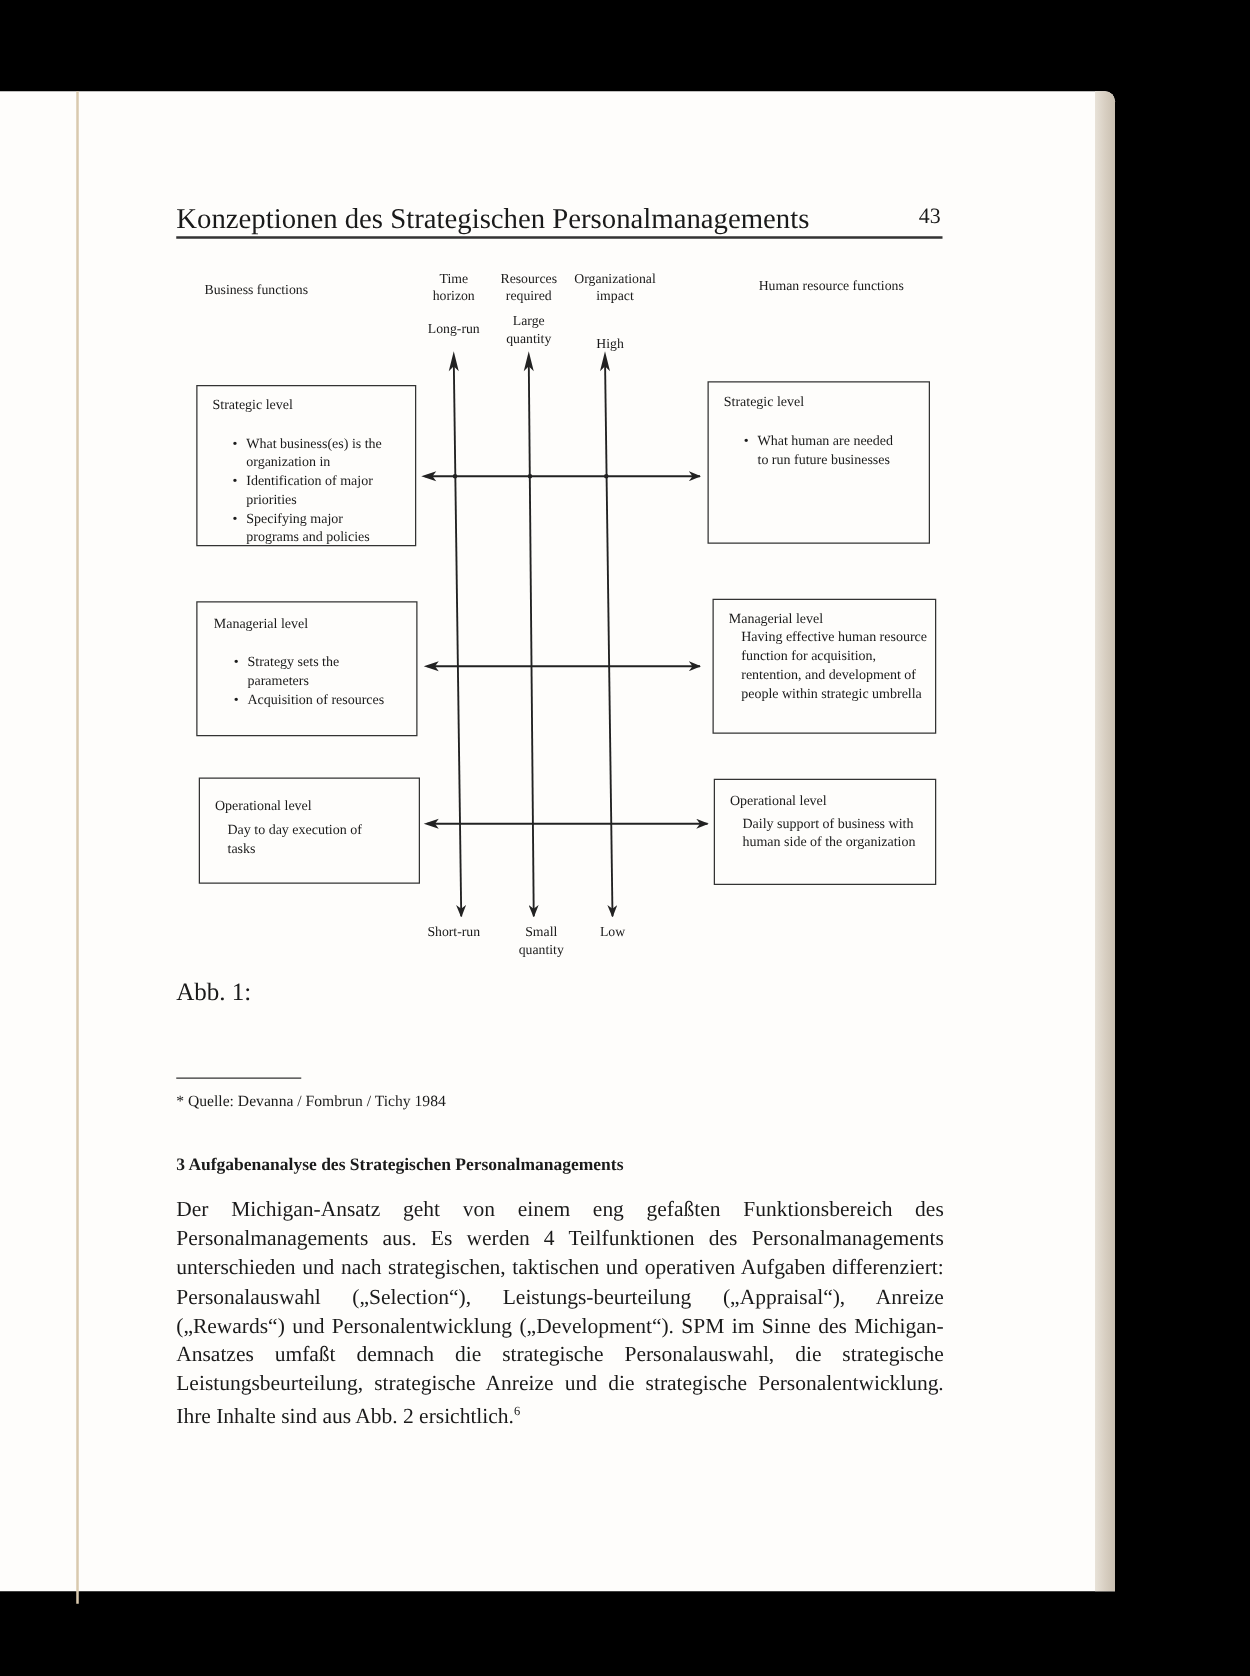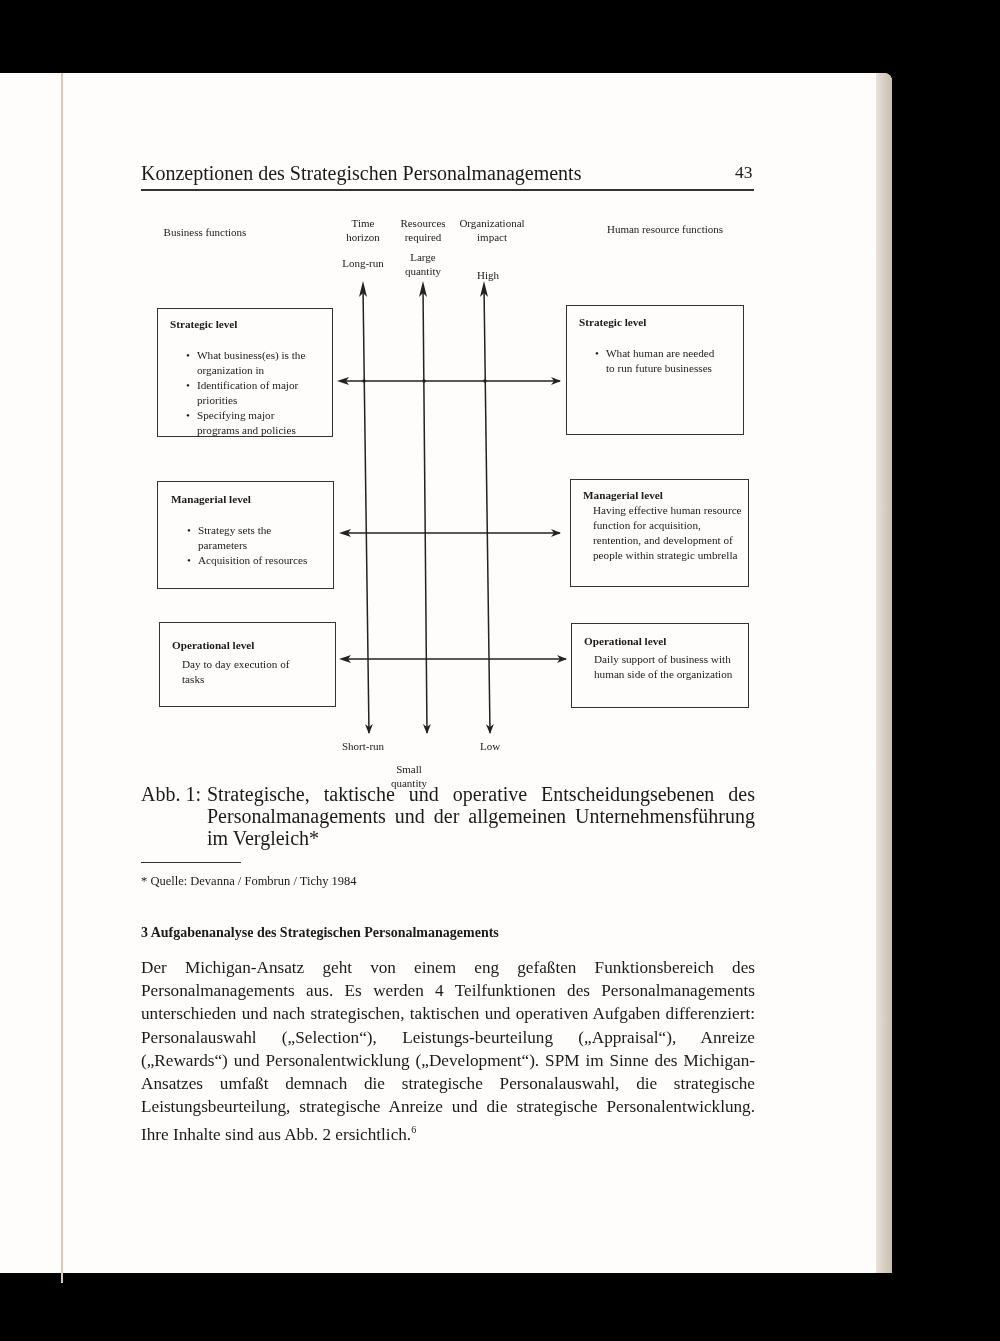--- a/index.html
+++ b/index.html
@@ -13,30 +13,30 @@
   }
   .page-edge-right {
     position:absolute; left:876px; top:73px; width:16px; height:1200px;
     background:linear-gradient(to right,#e8e2d8,#d8cfc2,#c9bfb0);
     border-top-right-radius:8px;
   }
   .gutter-line {
     position:absolute; left:61px; top:73px; width:2px; height:1210px; background:#d9c9ae;
   }
   .abs { position:absolute; }
-  .running-head { left:141px; top:162px; font-size:20px; }
+  .running-head { left:141px; top:162px; font-size:23px; }
   .page-number { left:735px; top:162px; font-size:17.5px; }
   .head-rule { left:141px; top:189px; width:613px; height:1.5px; background:#333; }
 
   .col-label { font-size:11px; text-align:center; line-height:14px; }
   .box {
     position:absolute; border:1.3px solid #333; background:transparent;
     font-size:11.2px; line-height:15px; box-sizing:border-box;
   }
-  .box .title { display:block;font-weight:bold; }
+  .box .title { display:block; }
   .box ul { list-style:none; margin:16px; padding:0; }
   .box li { position:relative; padding-left:11px; }
   .box li::before { content:"•"; position:absolute; left:0; top:0; }
   .box .desc { padding-left:10px; }
 
   .caption {
     left:141px; top:783px; width:614px; font-size:20px; line-height:22px;
   }
   .caption .lab { position:absolute; left:0; top:0; }
   .caption .txt { margin-left:66px; text-align:justify; text-align-last:left; }
@@ -81,21 +81,21 @@
       <div>quantity</div>
   </div>
 
   <div class="abs col-label" style="left:447px;top:216px;width:90px;">
     <div>Organizational</div>
       <div>impact</div>
   </div>
   <div class="abs col-label" style="left:455px;top:268px;width:66px;">High</div>
 
   <div class="abs col-label" style="left:325px;top:739px;width:76px;">Short-run</div>
-  <div class="abs col-label" style="left:371px;top:739px;width:76px;margin-top:23px;">
+  <div class="abs col-label" style="left:395px;top:739px;width:76px;">
     <div>Small</div>
       <div>quantity</div>
   </div>
   <div class="abs col-label" style="left:455px;top:739px;width:70px;">Low</div>
 
   <svg class="diagram" width="1000" height="1341">
     <defs>
       <marker id="ah" markerWidth="10" markerHeight="8" refX="9" refY="4" orient="auto" markerUnits="userSpaceOnUse">
         <path d="M0,0 L10,4 L0,8 L3,4 Z" fill="#222"></path>
       </marker>
@@ -151,21 +151,20 @@
     <div class="desc">Having effective human resource function for acquisition, rentention, and development of people within strategic umbrella</div>
   </div>
   <div class="box" style="left:571px;top:623px;width:178px;height:85px;padding:10px 4px 0 12px;">
     <span class="title" style="margin-bottom:3px;">Operational level</span>
     <div class="desc">Daily support of business with human side of the organization</div>
   </div>
 </div>
 
 <div class="abs caption">
   <span class="lab">Abb. 1:</span>
-  <div class="txt">Strategische, taktische und operative Entscheidungsebenen des Personalmanagements und der allgemeinen Unternehmensführung im Vergleich*</div>
 </div>
 
 <div class="abs fn-rule"></div>
 <div class="abs footnote">* Quelle: Devanna / Fombrun / Tichy 1984</div>
 
 <div class="abs section-head">3 Aufgabenanalyse des Strategischen Personalmanagements</div>
 <div class="abs body-text">
   <p><span>Der Michigan-Ansatz geht von einem eng gefaßten Funktionsbereich des Personalmanagements aus. Es werden 4 Teilfunktionen des Personalmanagements unterschieden und nach strategischen, taktischen und operativen Aufgaben differenziert: Personalauswahl („Selection“), Leistungs-beurteilung („Appraisal“), Anreize („Rewards“) und Personalentwicklung („Development“). SPM im Sinne des Michigan-Ansatzes umfaßt demnach die strategische Personalauswahl, die strategische Leistungsbeurteilung, strategische Anreize und die strategische Personalentwicklung. Ihre Inhalte sind aus Abb. 2 ersichtlich.</span><sup>6</sup></p>
 </div>
 

